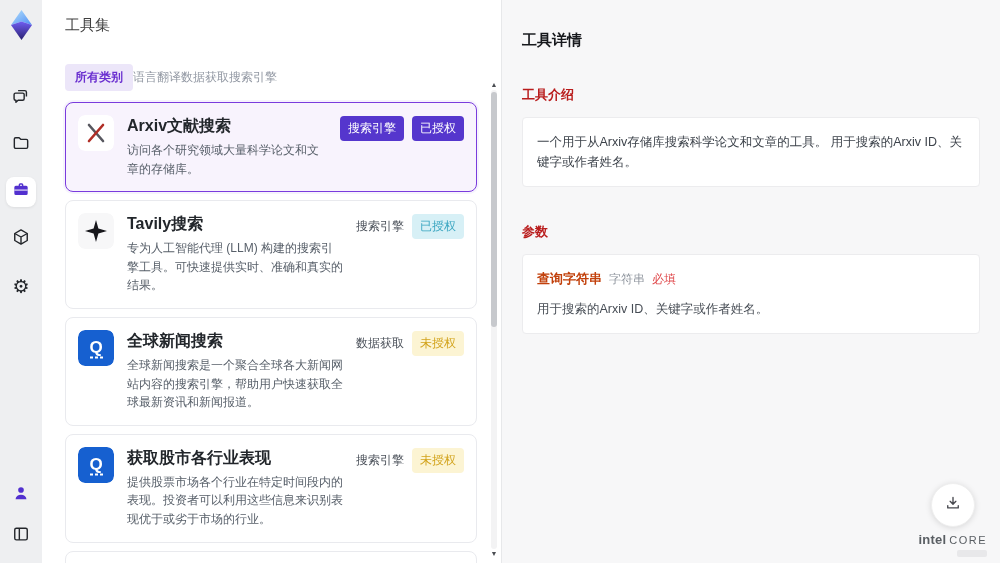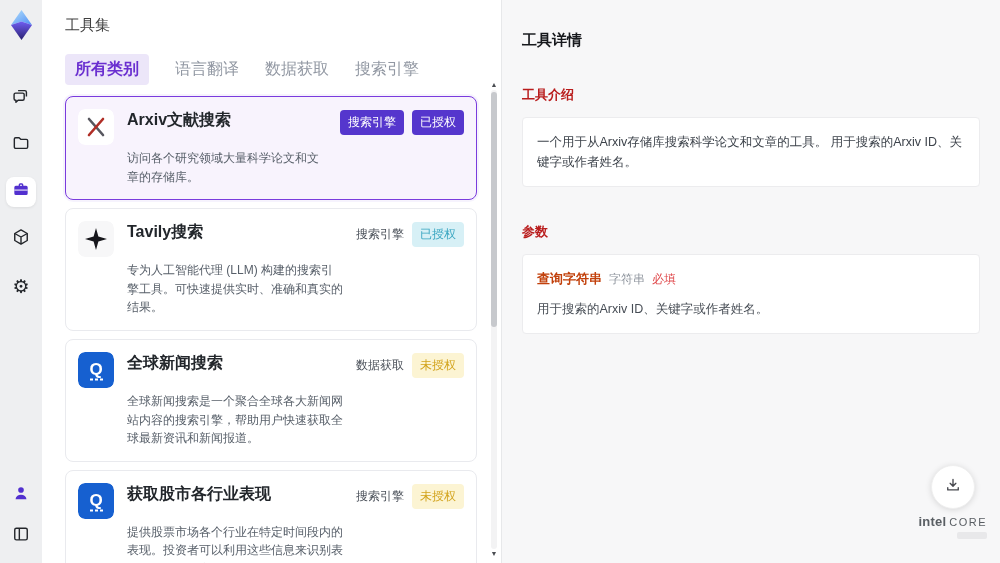--- a/index.html
+++ b/index.html
@@ -14,31 +14,31 @@
   .nav-btn { width:30px; height:30px; display:flex; align-items:center; justify-content:center; border-radius:8px; cursor:pointer; }
   .nav-btn svg { width:20px; height:20px; }
   .nav-btn.active { background:#fff; box-shadow:0 1px 3px rgba(0,0,0,.08); }
   .gear-glyph { font-size:19px; line-height:1; color:#23262b; }
   .sidebar-spacer { flex:1; }
   .sidebar-bottom { display:flex; flex-direction:column; align-items:center; gap:11px; }
 
   
   .tools-panel { flex:0 0 458px; background:#fff; position:relative; padding:16px 24px 0 23px; }
   .panel-title { font-size:15px; font-weight:400; color:#404040; }
-  .tabs { margin-top:19px; display:flex; align-items:center; gap:26px; font-size:16px; color:#9298a3; }
+  .tabs { margin-top:29px; display:flex; align-items:center; font-size:12px; color:#9298a3; }
   .tab { cursor:pointer; }
   .tab.active { background:#ece6f9; color:#6a2fd0; font-weight:700; padding:5px 10px; border-radius:4px; }
   .tool-list { margin-top:11px; display:flex; flex-direction:column; gap:8px; width:412px; }
   .tool-card { display:flex; gap:13px; padding:12px 12px 13px; background:#fff; border:1px solid #e9eaee; border-radius:8px; cursor:pointer; }
   .tool-card.selected { border:1.5px solid #7a3bdd; background:#f8f3fd; box-shadow:0 0 0 2px rgba(132,84,224,.07); }
   .tool-icon { width:36px; height:36px; flex:0 0 36px; border-radius:7px; overflow:hidden; }
   .tool-icon svg { width:36px; height:36px; display:block; }
   .tool-main { flex:1; min-width:0; }
   .tool-name { font-size:16px; font-weight:700; color:#22262b; padding-top:1px; }
-  .tool-desc { margin-top:18px; font-size:12px; line-height:1.55; color:#575f69; max-width:242px; }
+  .tool-desc { margin-top:4px; font-size:12px; line-height:1.55; color:#575f69; max-width:242px; }
   .tool-tags { display:flex; gap:8px; align-items:flex-start; white-space:nowrap; padding-top:1px; }
   .tag-category { font-size:12px; color:#4c525b; padding:4px 0; }
   .pill { font-size:12px; padding:4px 8px; border-radius:4px; }
   .pill-purple { background:#5536cd; color:#fff; }
   .tag-category.pill-purple { padding:4px 8px; }
   .pill-cyan { background:#d7f0f6; color:#3aa6c1; }
   .pill-yellow { background:#fcf4d3; color:#d2a31c; }
 
   
   .scrollbar { position:absolute; right:1px; top:80px; bottom:4px; width:12px; display:flex; flex-direction:column; align-items:center; }
@@ -51,21 +51,21 @@
   .details-title { font-size:15px; font-weight:700; color:#17191d; }
   .section-heading { margin-top:36px; font-size:13px; font-weight:700; color:#b91c1c; }
   .info-box { margin-top:13px; background:#fff; border:1px solid #ececee; border-radius:4px; padding:14px; font-size:12.5px; color:#3d434b; line-height:1.6; }
   .param-head { display:flex; align-items:baseline; gap:7px; }
   .param-name { font-size:13px; font-weight:700; color:#c2410c; }
   .param-type { font-size:12px; color:#8d939c; }
   .param-required { font-size:12px; color:#e04a4d; }
   .param-desc { margin-top:9px; font-size:12.5px; color:#474d55; }
 
   
-  .float-corner { position:absolute; right:13px; bottom:24px; display:flex; flex-direction:column; align-items:center; gap:5px; }
+  .float-corner { position:absolute; right:13px; bottom:6px; display:flex; flex-direction:column; align-items:center; gap:5px; }
   .download-btn { width:44px; height:44px; border-radius:50%; background:#fff; border:1px solid #efefef; box-shadow:0 1px 6px rgba(0,0,0,.13); display:flex; align-items:center; justify-content:center; cursor:pointer; }
   .download-btn svg { width:18px; height:18px; }
   .brand { display:flex; align-items:baseline; gap:3px; color:#595e63; }
   .brand-intel { font-size:13px; font-weight:700; letter-spacing:.2px; }
   .brand-core { font-size:11px; font-weight:400; letter-spacing:1.5px; text-transform:uppercase; }
   .brand-smudge { width:30px; height:7px; background:#e8e8ea; border-radius:2px; align-self:flex-end; margin-top:-2px; }
 </style>
 </head>
 <body>
 

